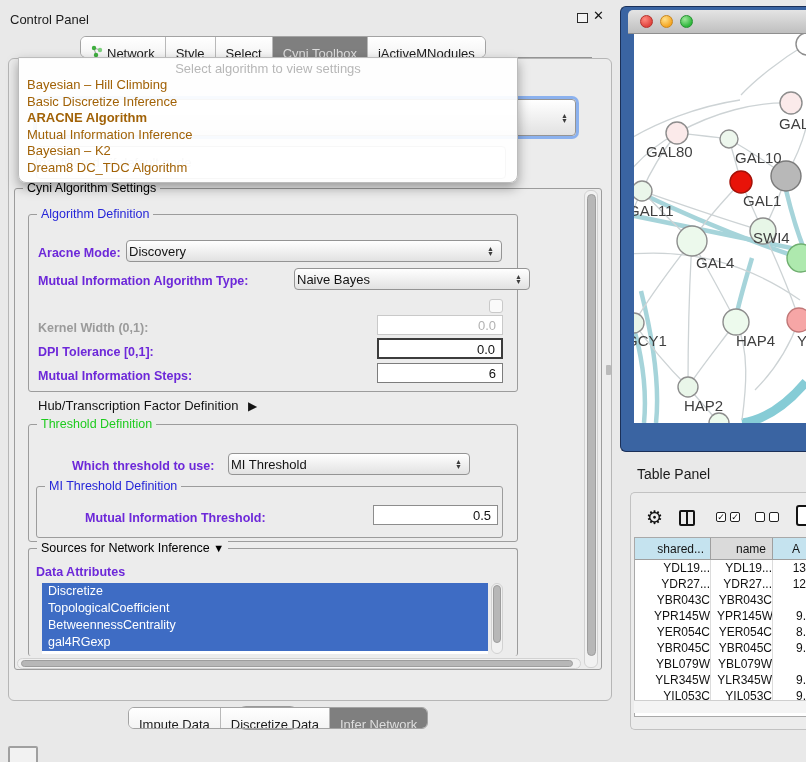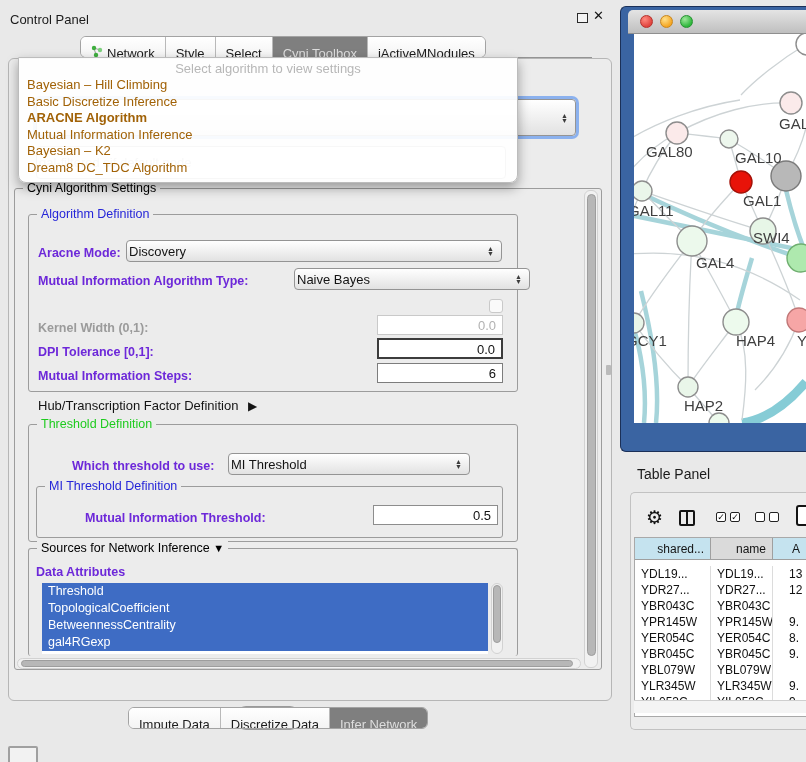--- a/index.html
+++ b/index.html
@@ -115,21 +115,21 @@
   #page-icon { left:796px; top:505px; width:16px; height:21px; border:2px solid #141414; border-radius:3px; background:#fff; }
 
   #table-area { left:634px; top:537px; width:172px; height:180px; background:#ffffff;
                 border:1px solid #a9a9a9; border-right:none; overflow:hidden; }
   #table-head { position:absolute; left:0; top:0; width:100%; height:22px; display:flex; }
   .th { font-size:12px; color:#141414; border-right:1px solid #9f9f9f; border-bottom:1px solid #9f9f9f;
         display:flex; align-items:center; justify-content:flex-end; padding-right:6px; }
   .th.c1 { width:76px; background:#c5e3ef; }
   .th.c2 { width:62px; background:#dadada; }
   .th.c3 { flex:1; background:#c5e3ef; border-right:none; }
-  #table-rows { position:absolute; left:0; top:28px; width:100%; }
+  #table-rows { position:absolute; left:0; top:22px; width:100%;text-align:right; }
   .tr { display:flex; height:16px; }
   .td { font-size:12px; color:#111; white-space:nowrap; overflow:hidden; line-height:16px; }
   .td.c1 { width:76px; padding-left:6px; border-right:1px solid #dcdcdc; }
   .td.c2 { width:62px; padding-left:6px; border-right:1px solid #dcdcdc; }
   .td.c3 { flex:1; padding-left:16px; }
   #table-hscroll { left:634px; top:700px; width:172px; height:13px; background:#f4f4f4; border-top:1px solid #cfcfcf; }
 </style>
 </head>
 <body>
 
@@ -245,21 +245,21 @@
       </span>
   </div>
   <div class="abs lbl" style="left:46px; top:511px;margin-left:39px;">Mutual Information Threshold:</div>
   <div class="abs numfield" style="left:373px; top:505px; width:125px; height:20px; border:1px solid #8d8d8d;">0.5</div>
 
   <div class="abs gbox" id="src-box">
     <span class="gleg"><span>Sources for Network Inference</span> <span style="font-size:11px;">▼</span></span>
   </div>
   <div class="abs lbl" style="left:36px; top:565px;">Data Attributes</div>
   <div class="abs" id="attr-list">
-      <div class="attr-item">Threshold</div>
+      <div class="attr-item">Discretize</div>
       <div class="attr-item">TopologicalCoefficient</div>
       <div class="attr-item">BetweennessCentrality</div>
       <div class="attr-item">gal4RGexp</div>
     </div>
   <div class="abs sb-track" style="left:491px; top:583px; width:12px; height:71px;">
     <div class="sb-thumb" style="position:absolute; left:1px; top:1px; width:8px; height:58px;"></div>
   </div>
 
   <div class="abs sb-track" style="left:584px; top:190px; width:14px; height:478px;">
     <div class="sb-thumb" style="position:absolute; left:1.5px; top:3px; width:9px; height:462px;"></div>

